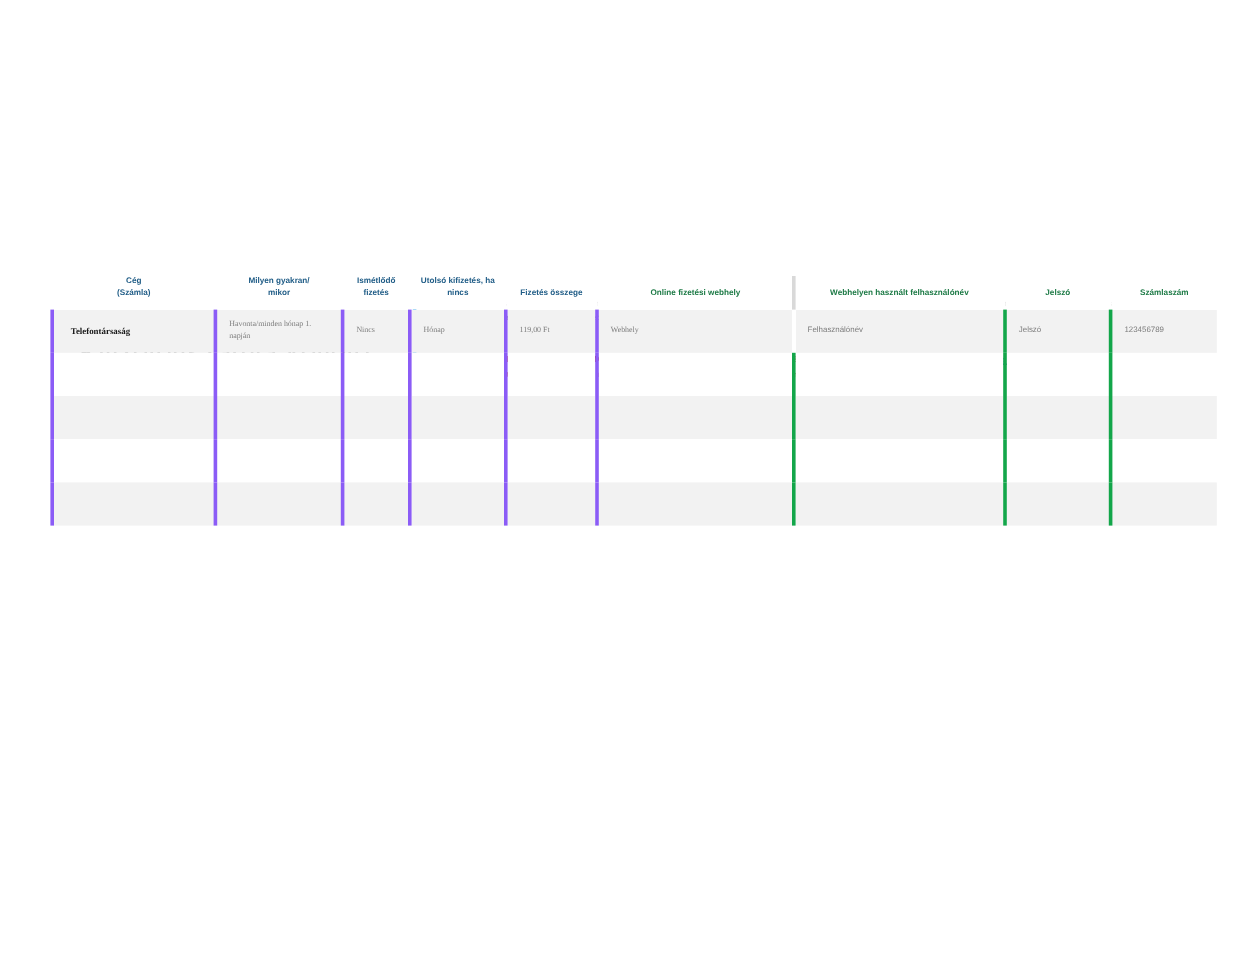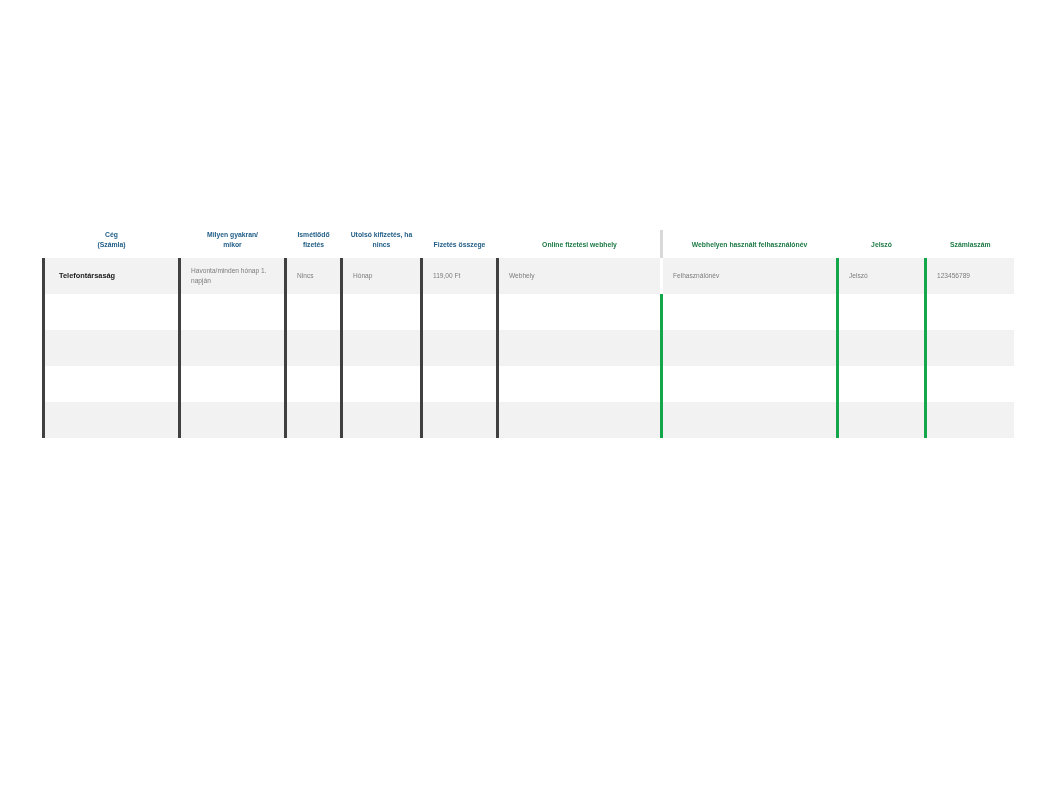--- a/index.html
+++ b/index.html
@@ -140,21 +140,22 @@
 
   td.cell-company {
     color: #1a1a1a;
     font-weight: bold;
     font-size: 7.4px;
     padding-left: 14px;
   }
 
   
   .bill-table tbody td.sep-blue {
-    border-left: 3px solid #404040;
+    border-left: 3px solid #8b5cf6;
+    font-family: Liberation Serif, serif;
   }
   .bill-table tbody td.sep-green {
     border-left: 3px solid #13a64a;
   }
   .bill-table tbody td.sep-gray {
     border-left: 3px solid transparent;
   }
   .bill-table thead th.sep-head-gray {
     border-left: 3px solid transparent;
   }

